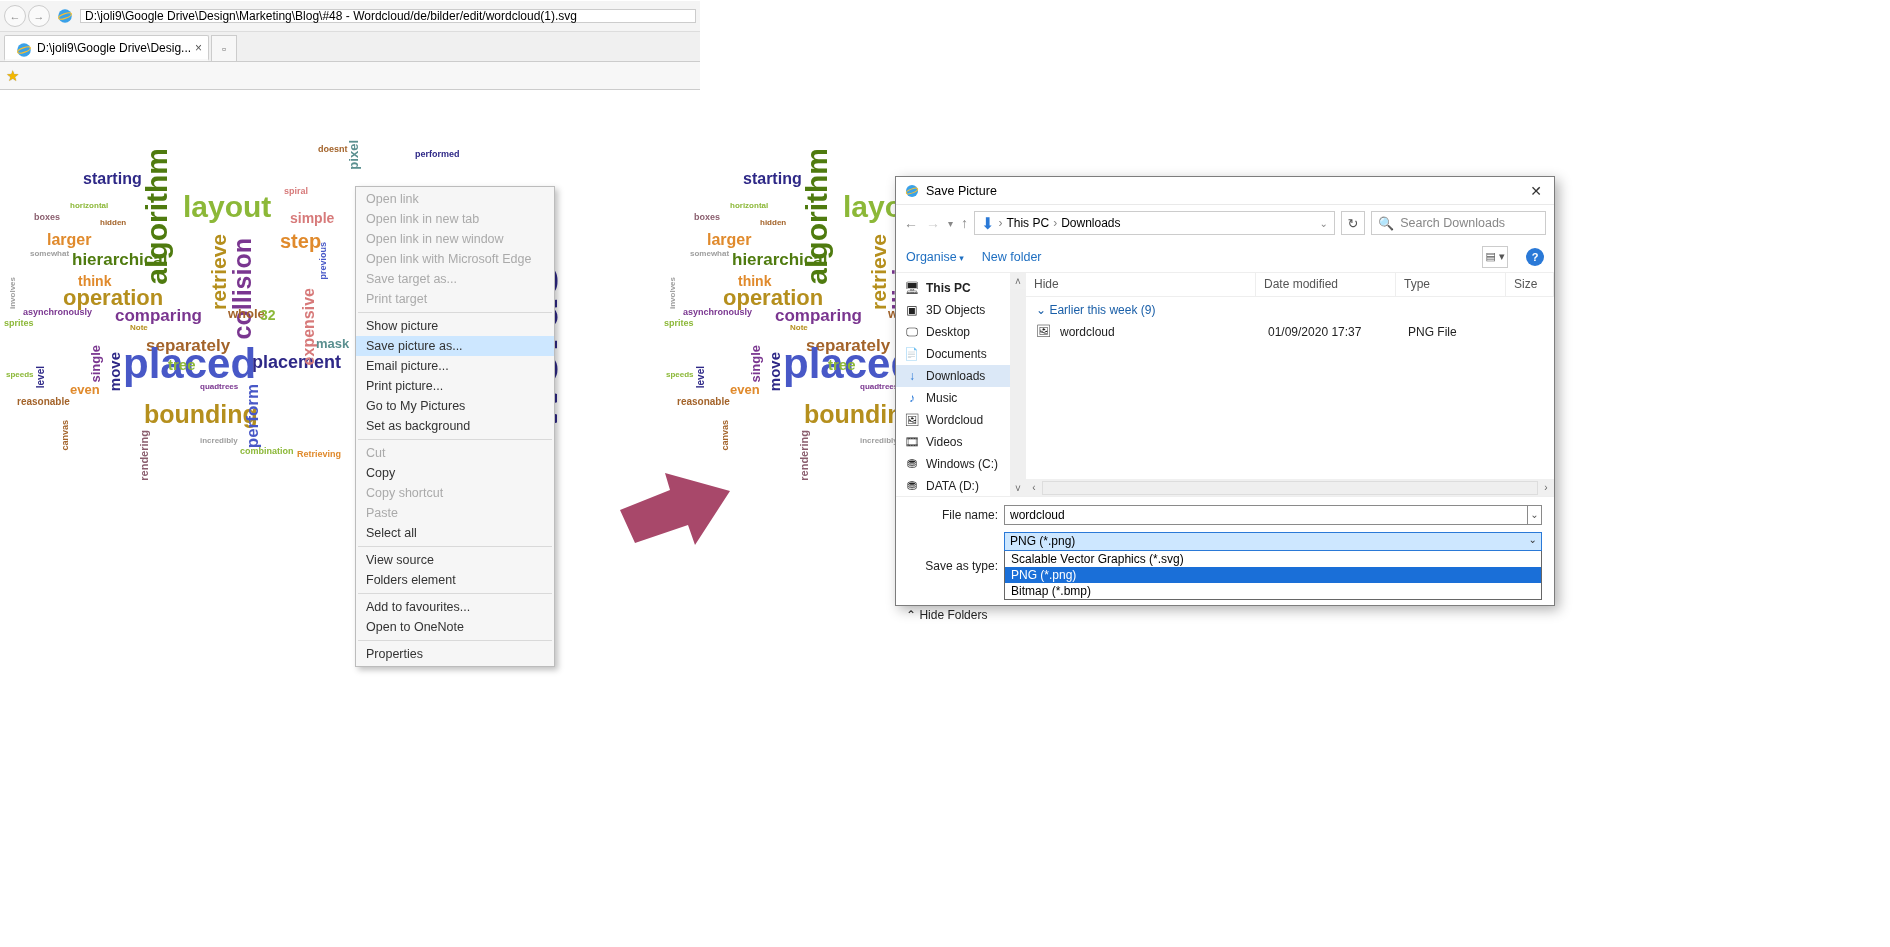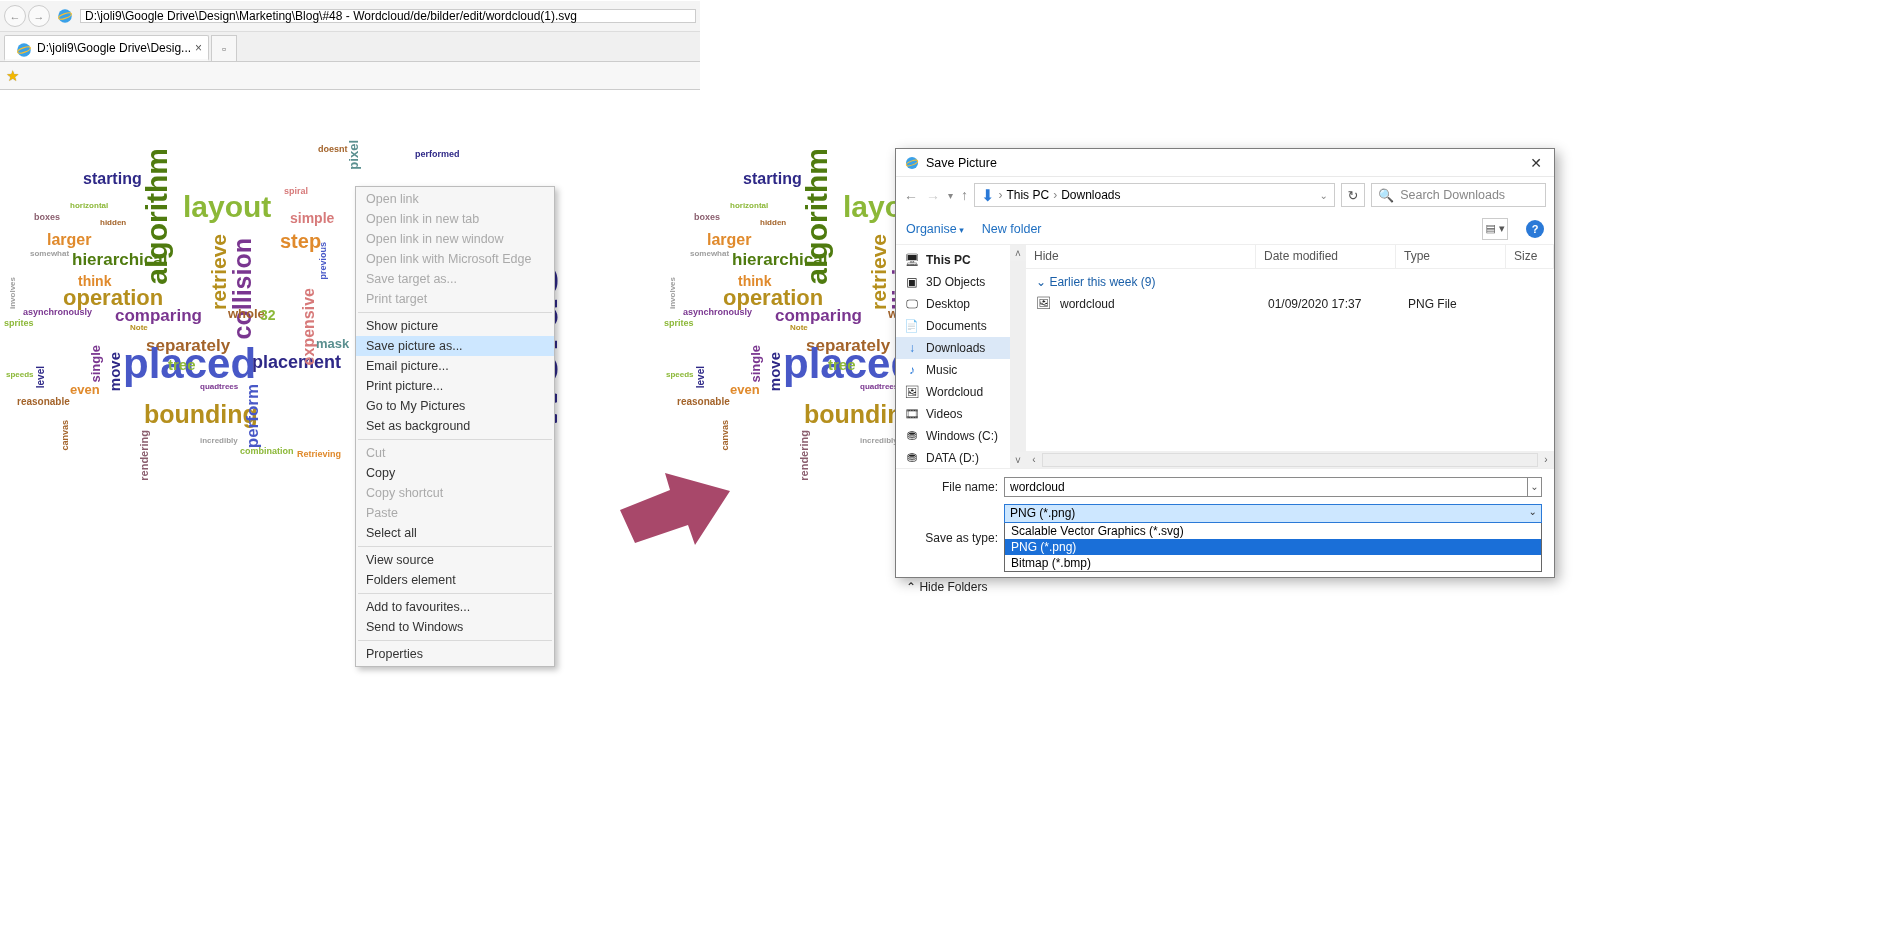--- a/index.html
+++ b/index.html
@@ -29,21 +29,21 @@
   .ctxmenu .item { padding: 3px 10px; color: #333; cursor: default; }
   .ctxmenu .item.disabled { color: #aaa; }
   .ctxmenu .item.highlight { background: #cde7ff; }
   .ctxmenu .sep { height: 1px; background: #d9d9d9; margin: 3px 2px; }
 
   
   .big-arrow { position: absolute; left: 620px; top: 455px; width: 110px; height: 90px; }
   .big-arrow svg { width: 110px; height: 90px; }
 
   
-  .dialog { position: absolute; left: 895px; top: 148px; width: 660px; height: 430px; background: #fff; border: 1px solid #7d7d7d; box-shadow: 4px 4px 12px rgba(0,0,0,0.3); font-size: 12.5px; }
+  .dialog { position: absolute; left: 895px; top: 176px; width: 660px; height: 430px; background: #fff; border: 1px solid #7d7d7d; box-shadow: 4px 4px 12px rgba(0,0,0,0.3); font-size: 12.5px; }
   .titlebar { height: 28px; display: flex; align-items: center; padding: 0 8px; border-bottom: 1px solid #e9e9e9; }
   .titlebar .ie-mini { width:16px; height:16px; margin-right:6px; }
   .titlebar .title { flex:1; }
   .titlebar .closebtn { width:20px; height:20px; display:flex; align-items:center; justify-content:center; font-size:14px; color:#333; }
   .crumbbar { height: 36px; display: flex; align-items: center; padding: 0 8px; gap: 6px; }
   .crumb-nav { display:flex; gap:8px; color:#888; font-size:14px; align-items:center;}
   .crumb-nav span { cursor:default; }
   .down-arrow-blue { color:#2a79d7; font-size:16px; }
   .crumb-path { flex:1; display:flex; align-items:center; gap:4px; border:1px solid #ccc; height:24px; padding:0 6px; font-size:12px; }
   .crumb-path .sep { color:#888; }
@@ -201,21 +201,21 @@
     <div class="item disabled">Cut</div>
     <div class="item">Copy</div>
     <div class="item disabled">Copy shortcut</div>
     <div class="item disabled">Paste</div>
     <div class="item">Select all</div>
     <div class="sep"></div>
     <div class="item">View source</div>
     <div class="item">Folders element</div>
     <div class="sep"></div>
     <div class="item">Add to favourites...</div>
-    <div class="item">Send to Windows</div>
+    <div class="item">Open to OneNote</div>
     <div class="sep"></div>
     <div class="item">Properties</div>
   </div>
 
 <div class="big-arrow">
   <svg viewBox="0 0 110 90">
       <polygon points="0,55 50,35 45,18 110,36 75,90 68,70 15,88" fill="#a8486a"></polygon>
     </svg>
 </div>
 

